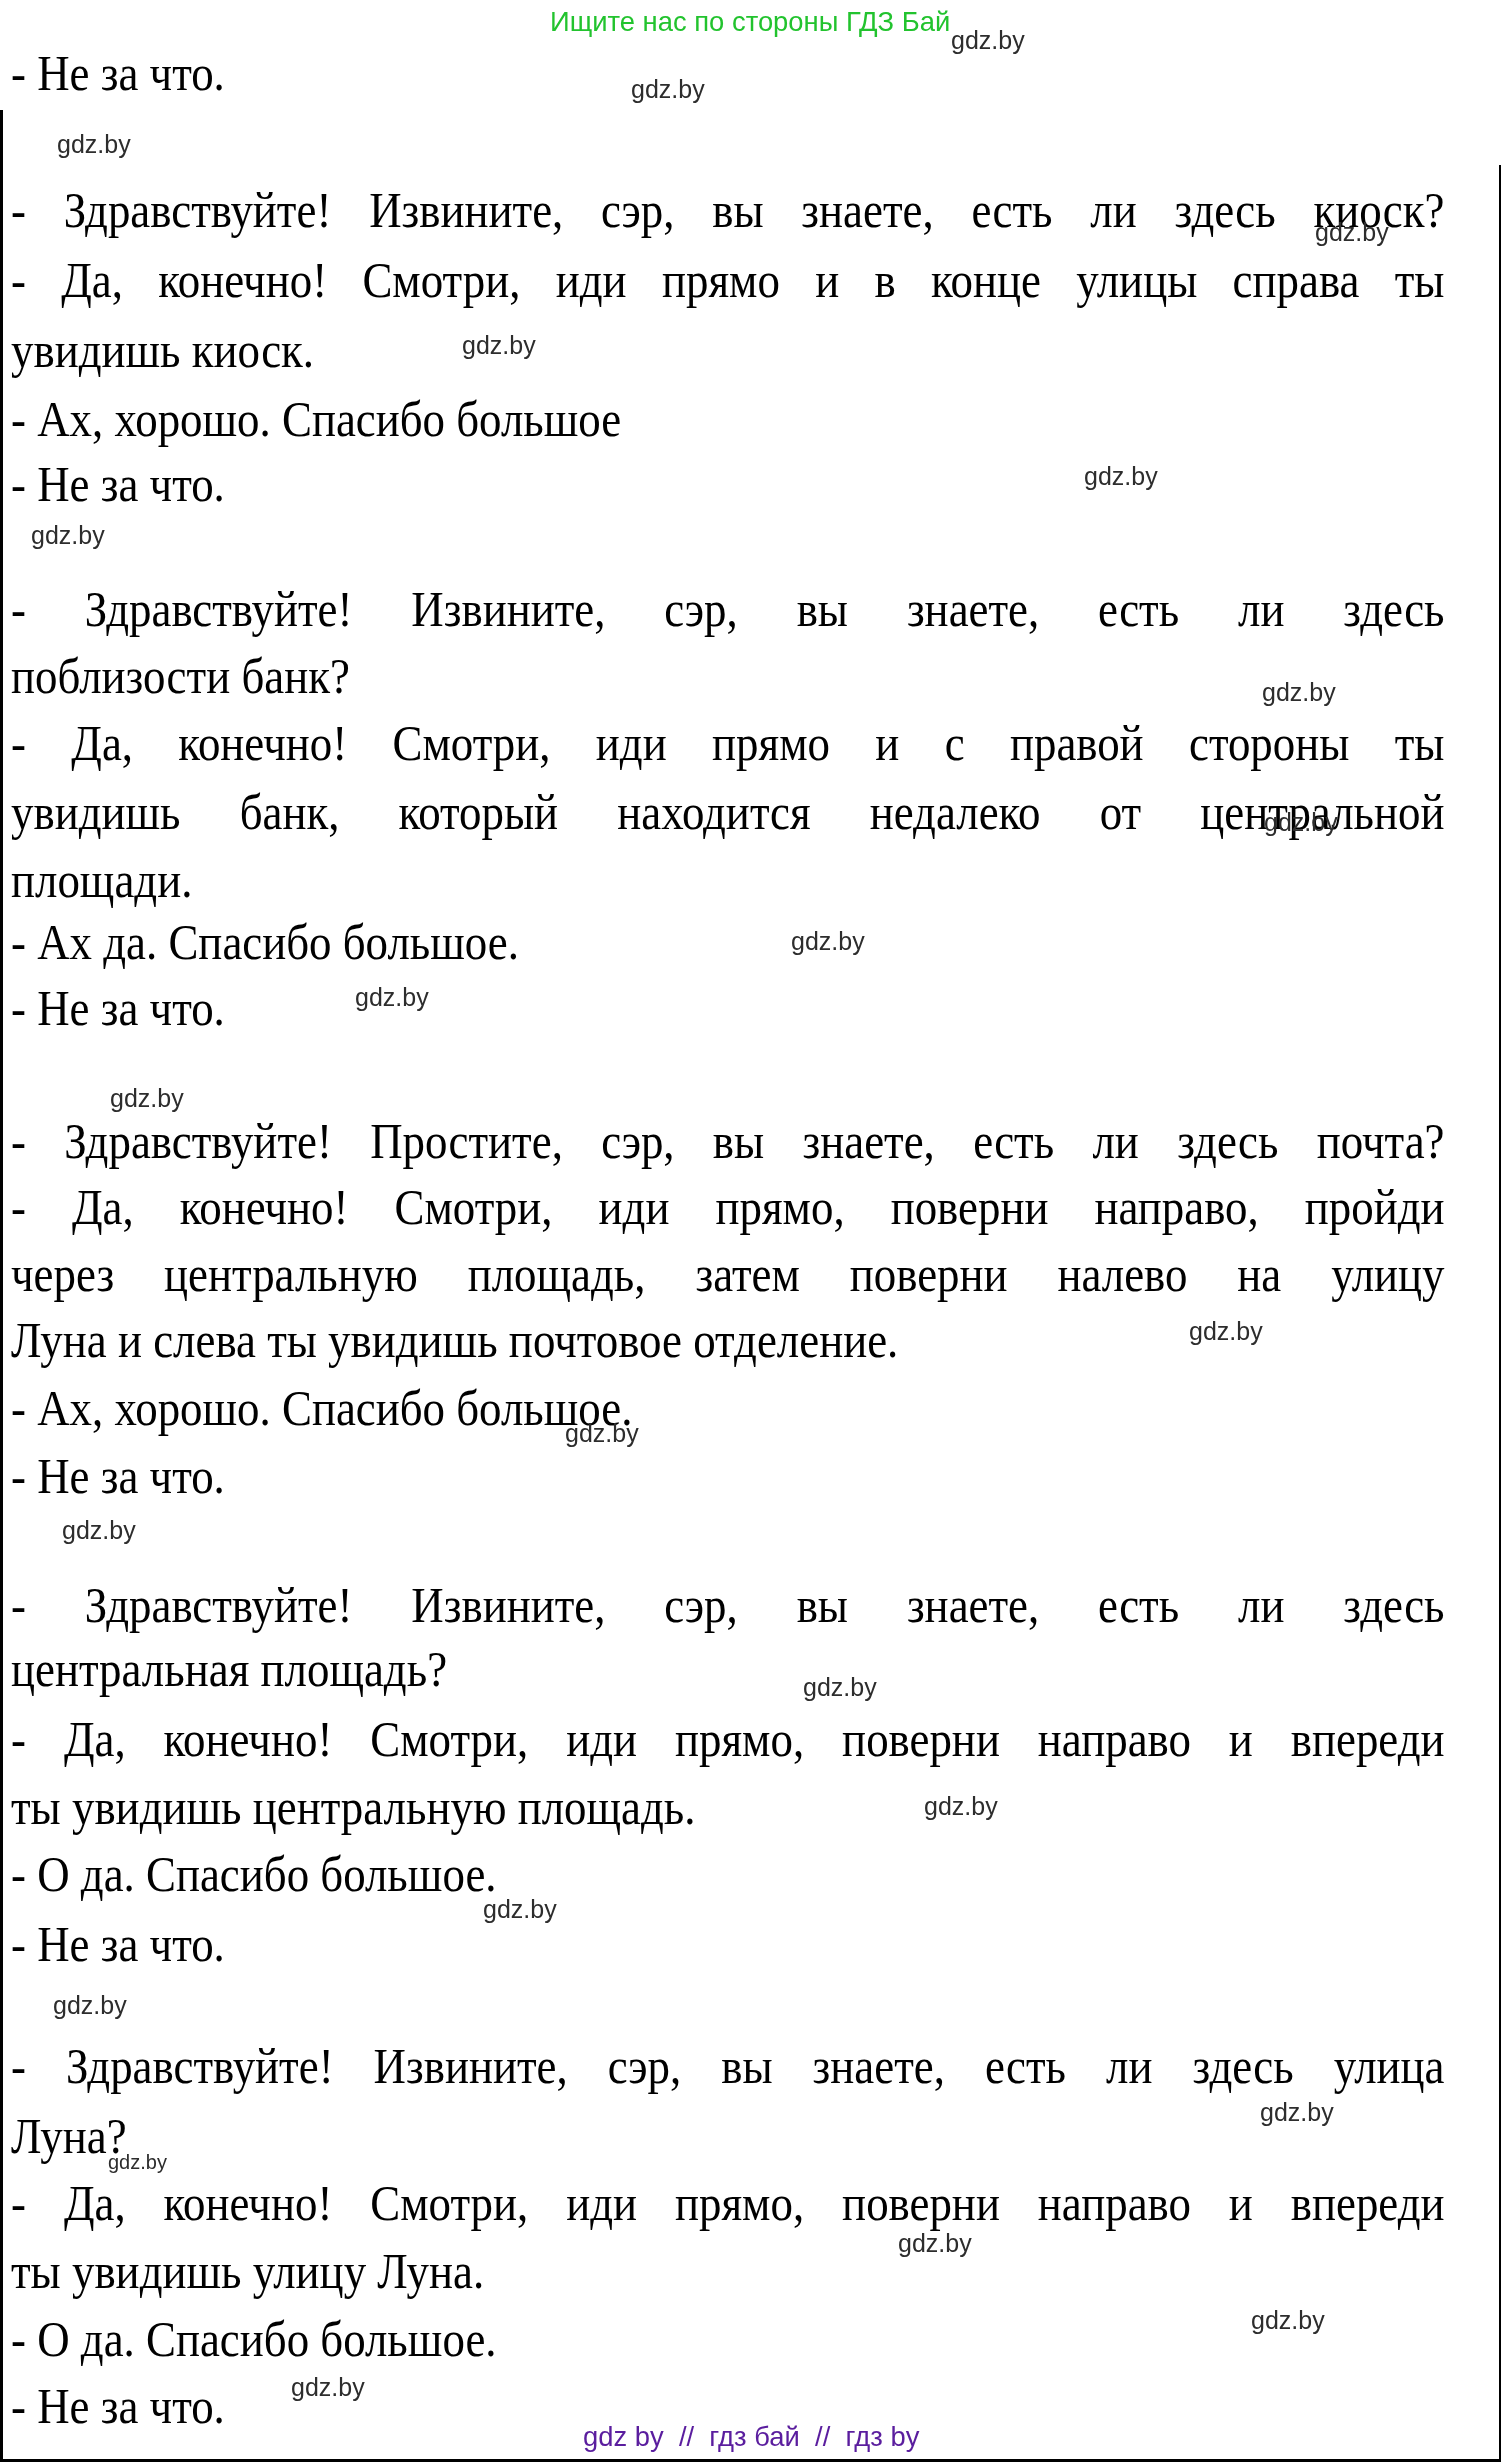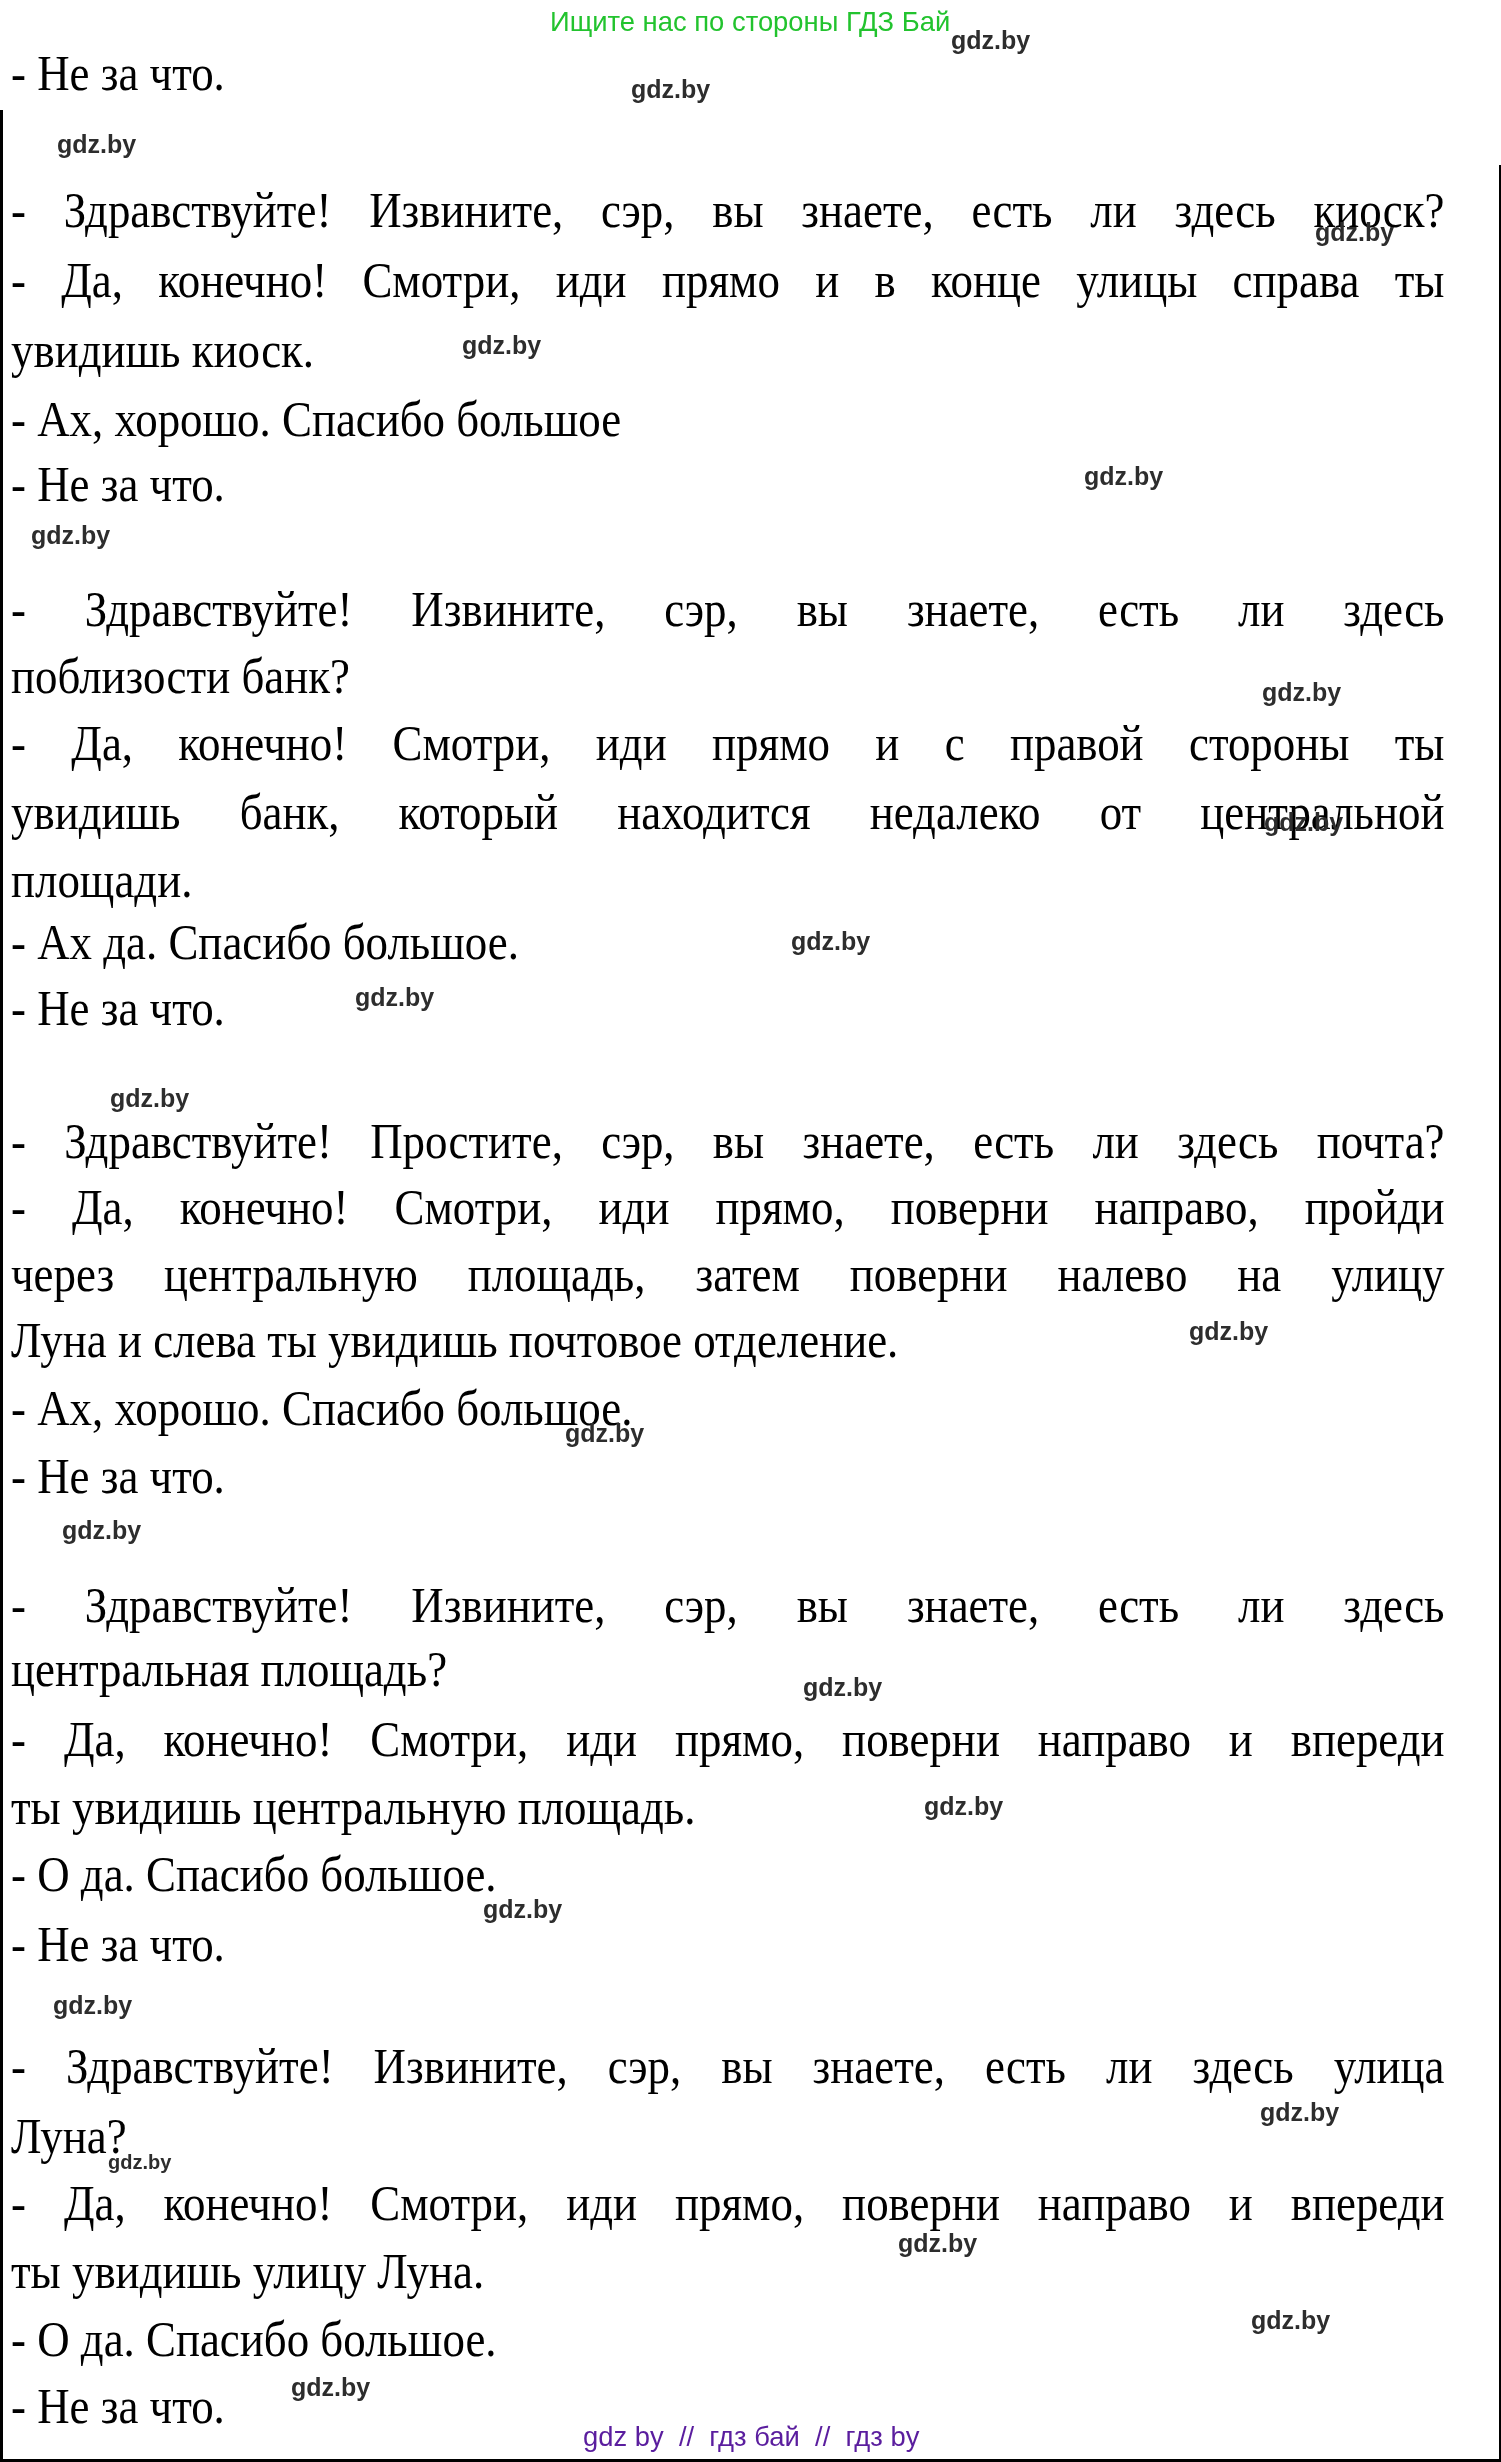--- a/index.html
+++ b/index.html
@@ -29,21 +29,21 @@
   }
   .line.j{
     white-space:normal;
     text-align:justify;
     -moz-text-align-last:justify;
     text-align-last:justify;
   }
   .wm{
     position:absolute;
     font-family:"Liberation Sans",sans-serif;
-    font-size:25px;color:var(--wm);white-space:pre;font-weight:bold;
+    font-size:25px;color:var(--wm);white-space:pre;
   }
   .wm.small{font-size:20px;}
   .footer{
     position:absolute;left:583px;top:2421px;
     font-family:"Liberation Sans",sans-serif;
     font-size:27.4px;color:var(--purple);white-space:pre;
   }
   .edge{position:absolute;background:#000;}
   .edge.left{left:0;top:110px;width:2.7px;height:2353px;}
   .edge.right{right:0;top:165px;width:1.8px;height:2298px;}

